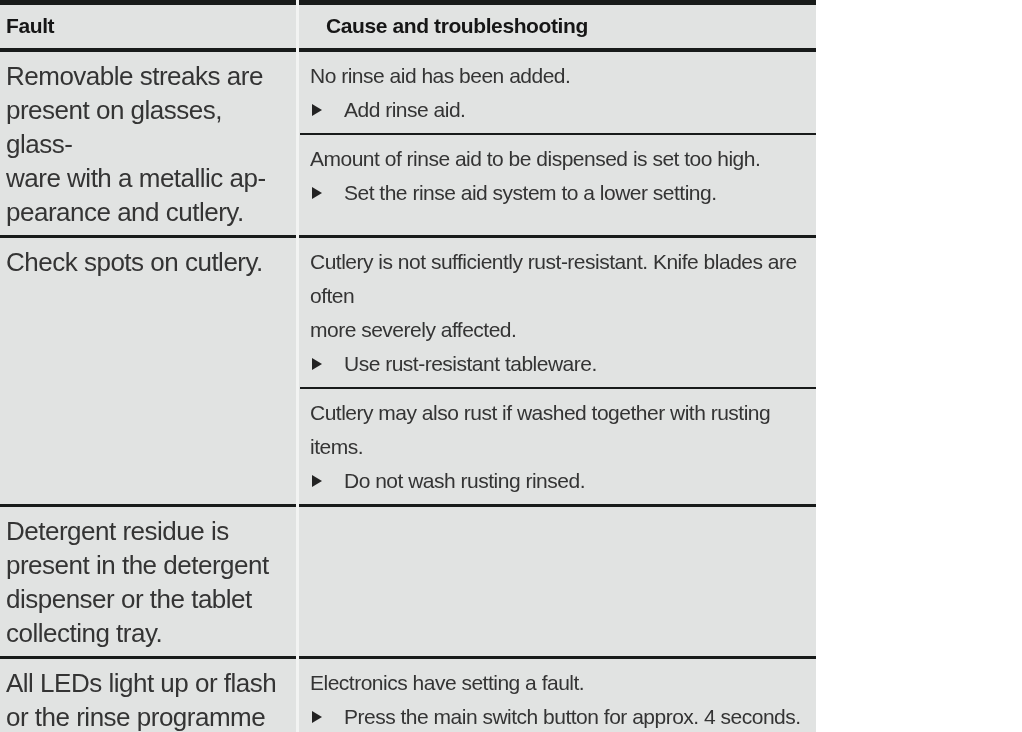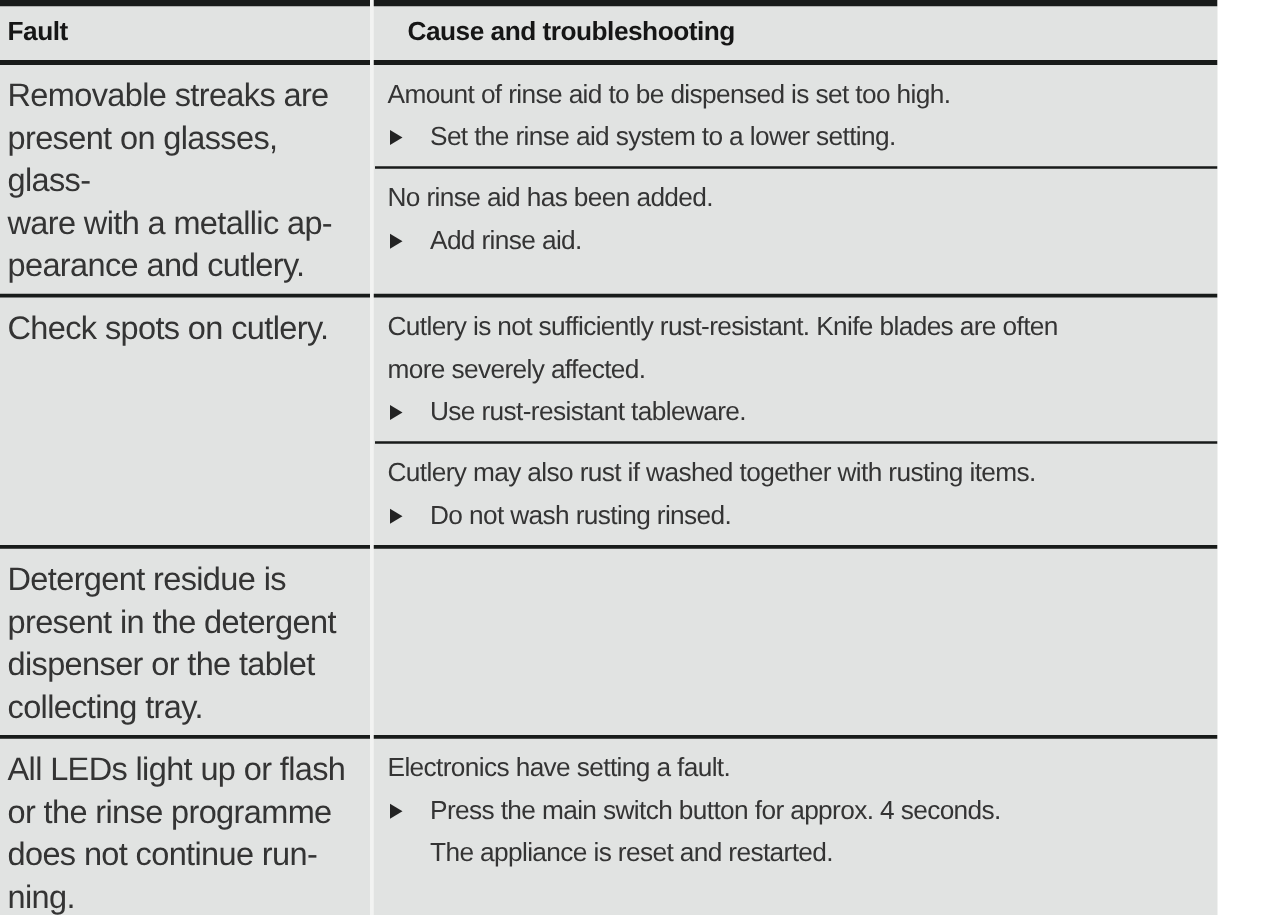--- a/index.html
+++ b/index.html
@@ -6,21 +6,21 @@
     --background: #e1e3e2;
     --text: #343434;
     --heading: #161616;
     --line: #181b1a;
     --column-gap: #f2f3f2;
     --bullet: #232323;
   }
   * { margin: 0; padding: 0; box-sizing: border-box; }
   body { background: #fff; }
   .page {
-    width: 974px;
+    width: 816px;
     height: 732px;
     background: var(--background);
     position: relative;
     overflow: hidden;
     font-family: "Liberation Sans", sans-serif;
     color: var(--text);
     letter-spacing: -0.5px;
   }
   
   .page::after {
@@ -93,31 +93,31 @@
       <div class="hdr-cell hdr-cause">Cause and troubleshooting</div>
     </div>
 
     <div class="row">
       <div class="fault-cell">Removable streaks are
 present on glasses, glass-
 ware with a metallic ap-
 pearance and cutlery.</div>
       <div class="causes">
         <div class="cause-block">
+          <div class="cause-text">No rinse aid has been added.</div>
+          <div class="action">
+            <span class="tri-icon"></span>
+            <span class="action-text">Add rinse aid.</span>
+          </div>
+        </div>
+        <div class="cause-block">
           <div class="cause-text">Amount of rinse aid to be dispensed is set too high.</div>
           <div class="action">
             <span class="tri-icon"></span>
             <span class="action-text">Set the rinse aid system to a lower setting.</span>
-          </div>
-        </div>
-        <div class="cause-block">
-          <div class="cause-text">No rinse aid has been added.</div>
-          <div class="action">
-            <span class="tri-icon"></span>
-            <span class="action-text">Add rinse aid.</span>
           </div>
         </div>
       </div>
     </div>
 
     <div class="row">
       <div class="fault-cell">Check spots on cutlery.</div>
       <div class="causes">
         <div class="cause-block">
           <div class="cause-text">Cutlery is not sufficiently rust-resistant. Knife blades are often

